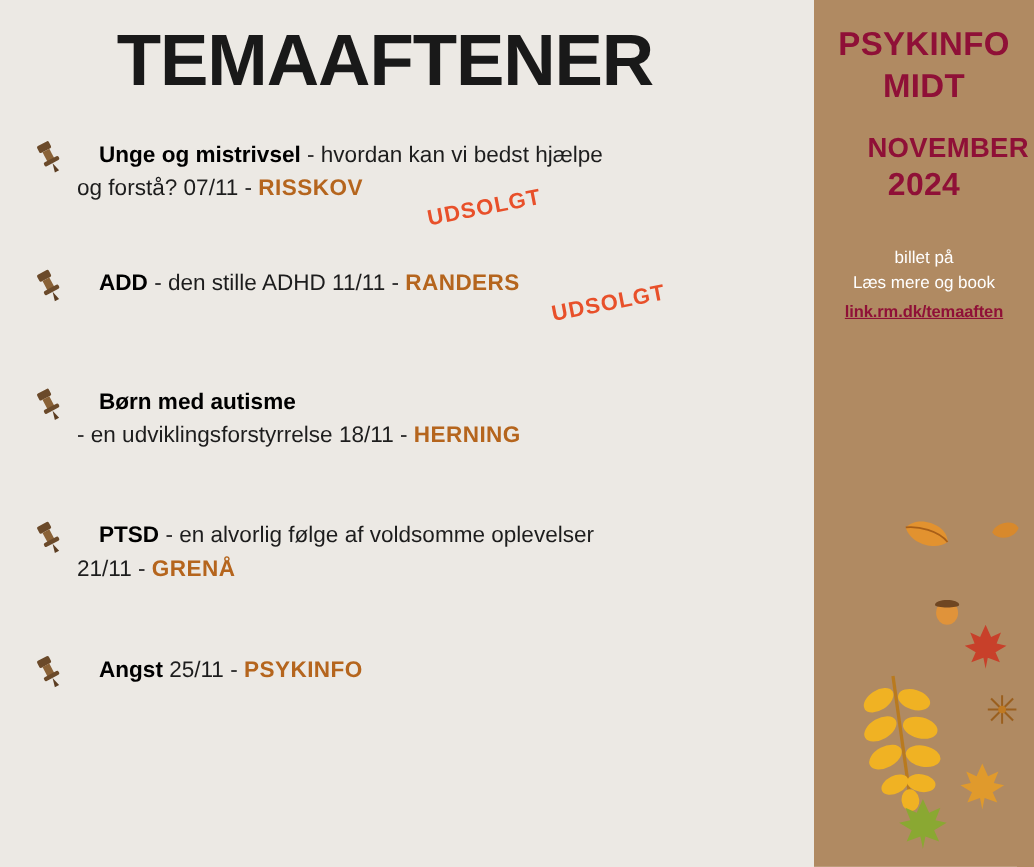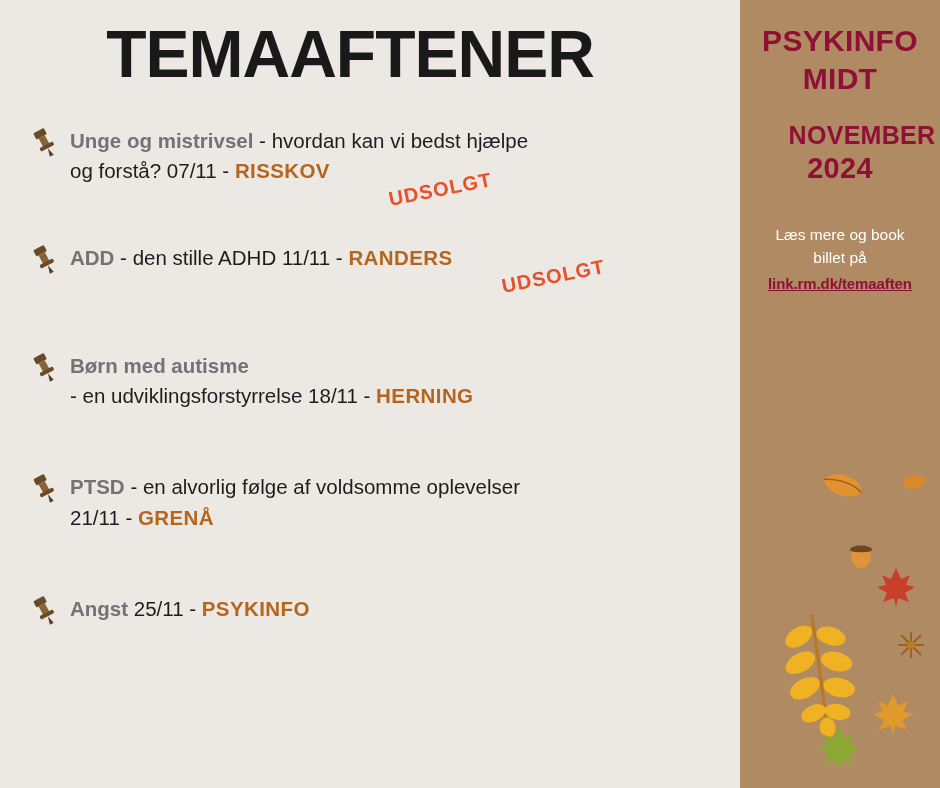--- a/index.html
+++ b/index.html
@@ -54,21 +54,22 @@
   .event .line {
     font-size: 20.5px;
     color: #1d1d1d;
     line-height: 1.42;
   }
   .event .line.second {
     margin-top: 1px;
   }
   b.evtitle {
     font-weight: bold;
-    color: #737373;
+    color: #000000;
+    margin-left: 20px;
   }
   .city {
     color: #b5651d;
     font-weight: bold;
     letter-spacing: 0.4px;
   }
   .pin-icon {
     position: absolute;
     left: 2px;
     top: 0px;
@@ -253,22 +254,22 @@
   </div>
 
   <div class="right">
     <div class="brand">
       <div>PSYKINFO</div>
       <div>MIDT</div>
     </div>
     <div class="month">NOVEMBER</div>
     <div class="year">2024</div>
     <div class="booktext">
+      <div>billet på</div>
       <div>Læs mere og book</div>
-      <div>billet på</div>
       <a class="booklink" href="#">link.rm.dk/temaaften</a>
     </div>
 
     <span class="leaf" style="left:78px; top:466px;">
       <svg width="48" height="42" viewBox="0 0 48 42" aria-hidden="true">
         <g transform="rotate(25 24 21)">
           <path d="M4 22 C10 6, 38 4, 44 18 C38 30, 14 34, 4 22 Z" fill="#e2922f"></path>
           <path d="M4 22 C14 16, 32 12, 44 18" stroke="#a85f18" stroke-width="1.6" fill="none"></path>
         </g>
       </svg>

